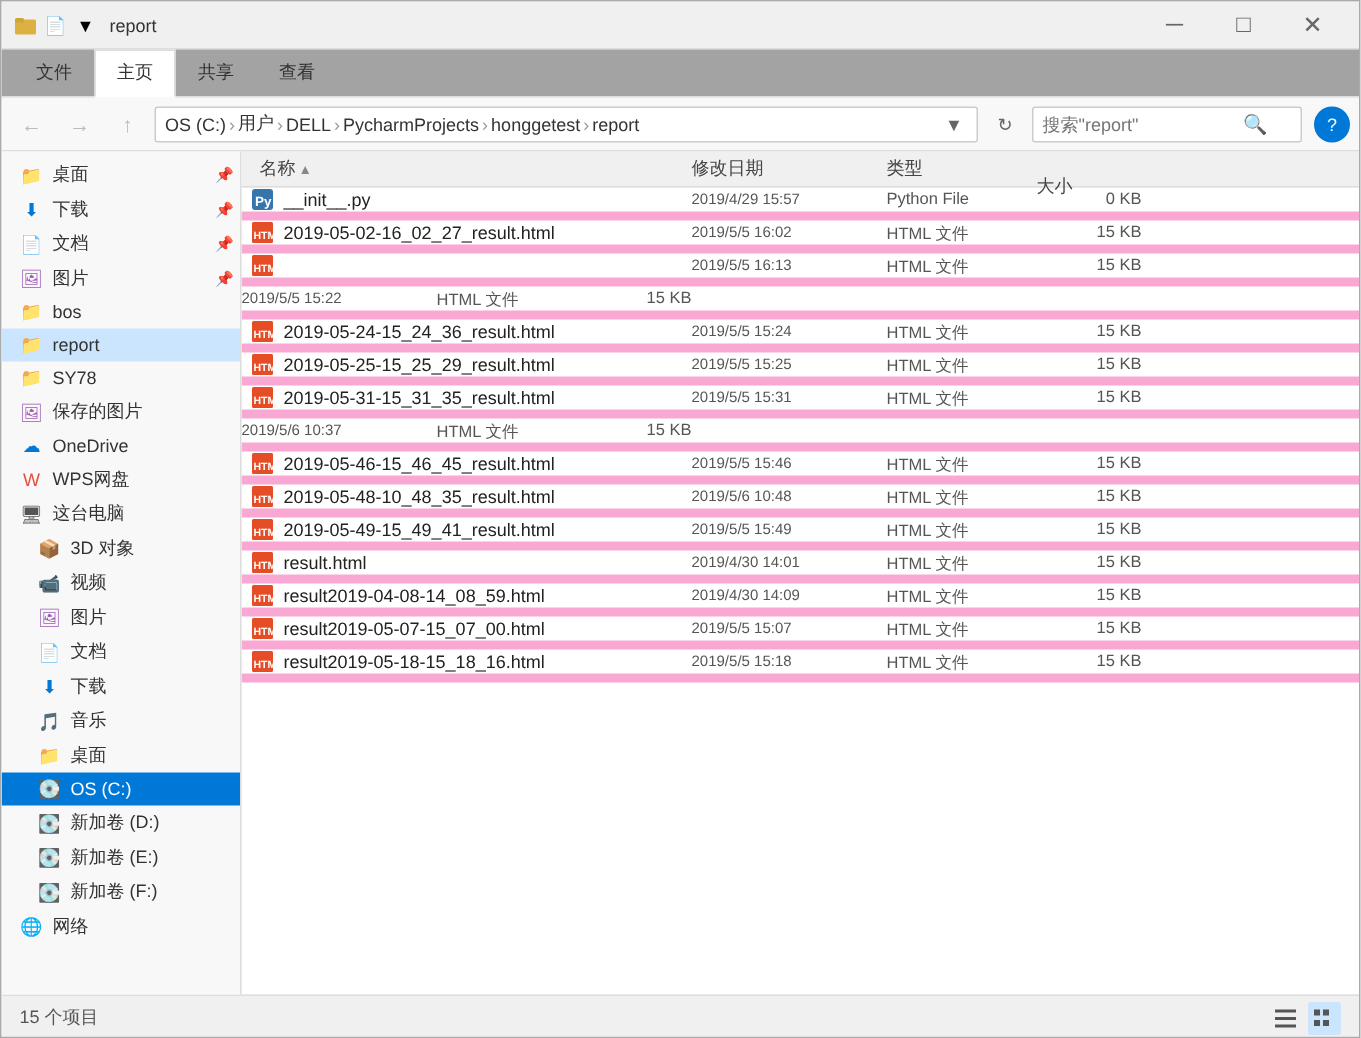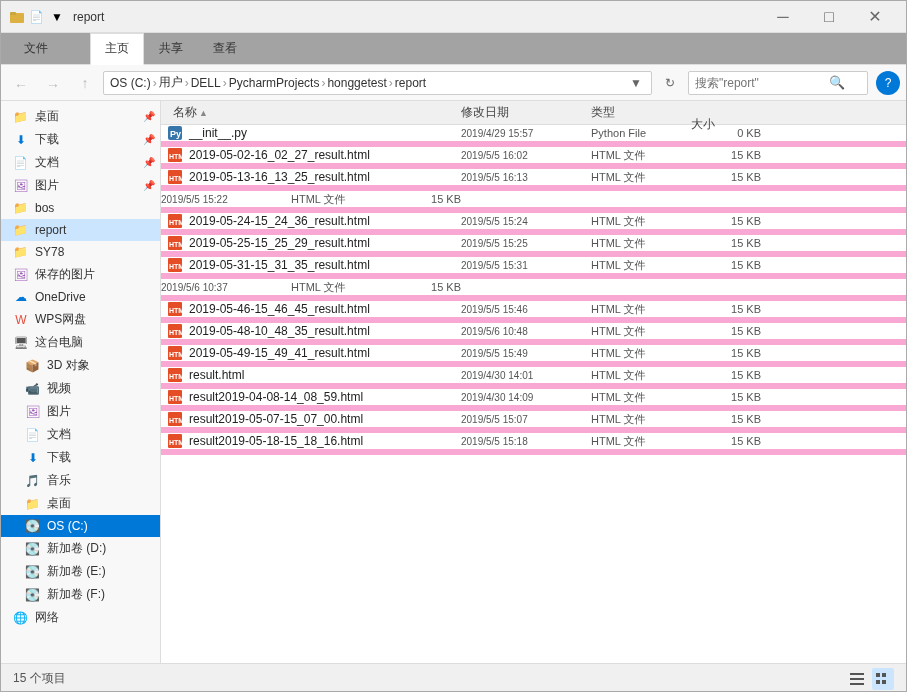--- a/index.html
+++ b/index.html
@@ -68,21 +68,20 @@
       padding: 6px 14px;
       font-size: 12px;
       cursor: pointer;
       color: #333;
       border: 1px solid transparent;
     }
     .ribbon-tab.active {
       background: #fff;
       border-color: #ddd #ddd #fff #ddd;
       margin-bottom: -1px;
-      margin-left: 27px;
     }
 
     
     .toolbar {
       height: 36px;
       background: #f8f8f8;
       display: flex;
       align-items: center;
       padding: 0 6px;
       border-bottom: 1px solid #ddd;
@@ -523,21 +522,20 @@
     </div>
 
     <div class="file-row">
       <div class="file-cell-name">
         <div class="file-icon html-icon">
             <svg width="16" height="16" viewBox="0 0 16 16">
               <rect x="1" y="1" width="14" height="14" rx="1" fill="#e44d26"></rect>
               <text x="2" y="12" font-size="7" fill="white" font-weight="bold">HTML</text>
             </svg>
           </div>
-        <span>2019-05-13-16_13_25_result.html</span>
       </div>
       <div class="file-cell-date">2019/5/5 16:13</div>
       <div class="file-cell-type">HTML 文件</div>
       <div class="file-cell-size">15 KB</div>
     </div>
 
     <div class="file-row">
       <div class="file-cell-date">2019/5/5 15:22</div>
       <div class="file-cell-type">HTML 文件</div>
       <div class="file-cell-size">15 KB</div>

